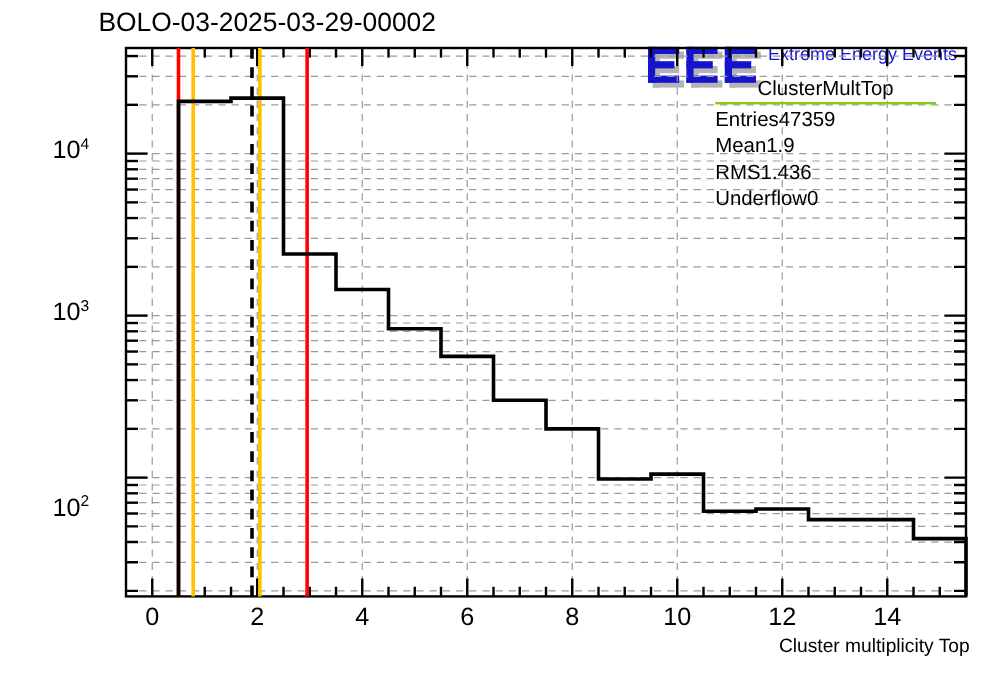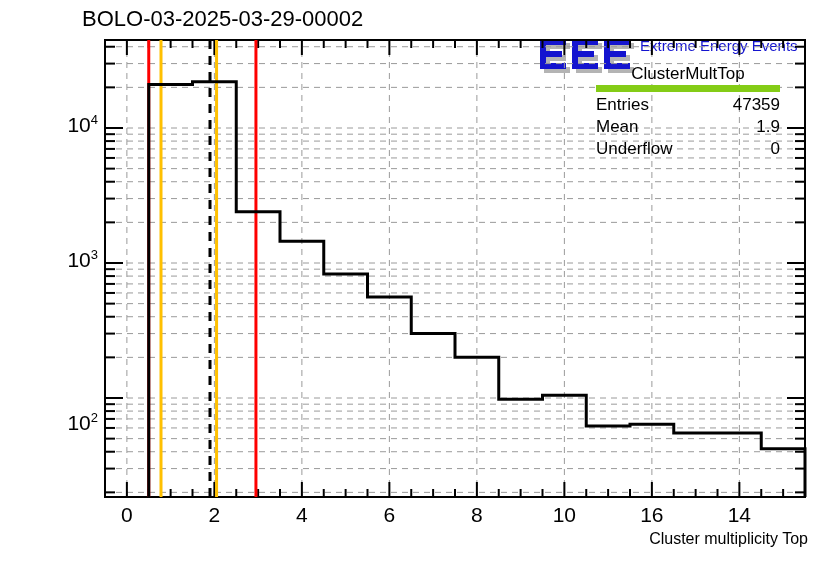--- a/index.html
+++ b/index.html
@@ -14,29 +14,29 @@
   .eglyph{position:absolute;width:26px;height:30px;}
   .eglyph span{position:absolute;left:0;background:#1414cf;}
   .eglyph .b1{top:0px;width:26px;height:6px;}
   .eglyph .b2{top:12px;width:22px;height:6px;}
   .eglyph .b3{top:24px;width:26px;height:6px;}
   .eglyph .stem{top:0px;width:6px;height:30px;}
   .eshadow span{background:#b4b4b4;}
   .logo-text{position:absolute;left:100px;top:0px;color:#1414cf;font-size:15px;line-height:18px;white-space:nowrap;}
 
   .xlab{position:absolute;font-size:21px;color:#000;text-align:center;transform:translateX(-50%);}
-  .ylab{position:absolute;font-size:21px;color:#000;text-align:right;white-space:nowrap;}
+  .ylab{position:absolute;font-size:21px;color:#000;text-align:center;white-space:nowrap;}
   .ylab sup{font-size:13px;vertical-align:super;}
 
   .axis-title{position:absolute;right:28px;top:530px;font-size:16px;color:#000;white-space:nowrap;margin-left:48px;}
 
   
   .stats{position:absolute;left:588px;top:64px;width:200px;font-size:17px;color:#000;}
-  .stats .sname{text-align:center;padding-bottom:1px;border-bottom:7px solid #84cc16;margin:0 8px 2px 8px;}
-  .srow{display:flex;justify-content:space-between;padding:0 8px;line-height:22px;}
+  .stats .sname{text-align:center;padding-bottom:1px;border-bottom:2px solid #84cc16;margin:0 8px 2px 8px;}
+  .srow{display:flex;padding:0 8px;line-height:22px;}
 
   svg.hist{position:absolute;left:0;top:0;width:836px;height:572px;pointer-events:none;}
 </style>
 </head>
 <body>
 
 <div id="root">
 
   <div class="title">BOLO-03-2025-03-29-00002</div>
 
@@ -260,21 +260,21 @@
     <polyline id="histpath" fill="none" stroke="#000" stroke-width="3" stroke-linejoin="miter" points="148.75,497 148.75,84.50039521092086 192.5,84.50039521092086 192.5,81.77293808900211 236.25,81.77293808900211 236.25,211.6714823689332 280,211.6714823689332 280,241.2153196982784 323.75,241.2153196982784 323.75,273.92445752923004 367.5,273.92445752923004 367.5,296.994616354163 411.25,296.994616354163 411.25,333.5886306128456 455,333.5886306128456 455,357.3609505853625 498.75,357.3609505853625 498.75,399.1844797815132 542.5,399.1844797815132 542.5,395.1394446255583 586.25,395.1394446255583 586.25,426.0271219177357 630,426.0271219177357 630,424.16570351217524 673.75,424.16570351217524 673.75,433.051036918277 717.5,433.051036918277 717.5,433.051036918277 761.25,433.051036918277 761.25,448.8613457962834 805,448.8613457962834 805,497"></polyline>
   </svg>
 
   <div id="xlabels">
       <div class="xlab" style="left: 126.875px; top: 503px;">0</div>
       <div class="xlab" style="left: 214.375px; top: 503px;">2</div>
       <div class="xlab" style="left: 301.875px; top: 503px;">4</div>
       <div class="xlab" style="left: 389.375px; top: 503px;">6</div>
       <div class="xlab" style="left: 476.875px; top: 503px;">8</div>
       <div class="xlab" style="left: 564.375px; top: 503px;">10</div>
-      <div class="xlab" style="left: 651.875px; top: 503px;">16</div>
+      <div class="xlab" style="left: 651.875px; top: 503px;">12</div>
       <div class="xlab" style="left: 739.375px; top: 503px;">14</div>
     </div>
   <div id="ylabels">
       <div class="ylab" style="top: 112px; left: 20px; width: 78px;"><span>10</span><sup>4</sup></div>
       <div class="ylab" style="top: 247px; left: 20px; width: 78px;"><span>10</span><sup>3</sup></div>
       <div class="ylab" style="top: 382px; left: 20px; width: 78px; margin-top: 28px;"><span>10</span><sup>2</sup></div>
     </div>
 
   <div class="axis-title">Cluster multiplicity Top</div>
 
@@ -283,19 +283,23 @@
     <div id="statrows">
         <div class="srow">
           <span>Entries</span>
           <span>47359</span>
         </div>
         <div class="srow">
           <span>Mean</span>
           <span>1.9</span>
         </div>
         <div class="srow">
+          <span>RMS</span>
+          <span>1.436</span>
+        </div>
+        <div class="srow">
           <span>Underflow</span>
           <span>0</span>
         </div>
       </div>
   </div>
 
 </div>
 
 </body></html>

